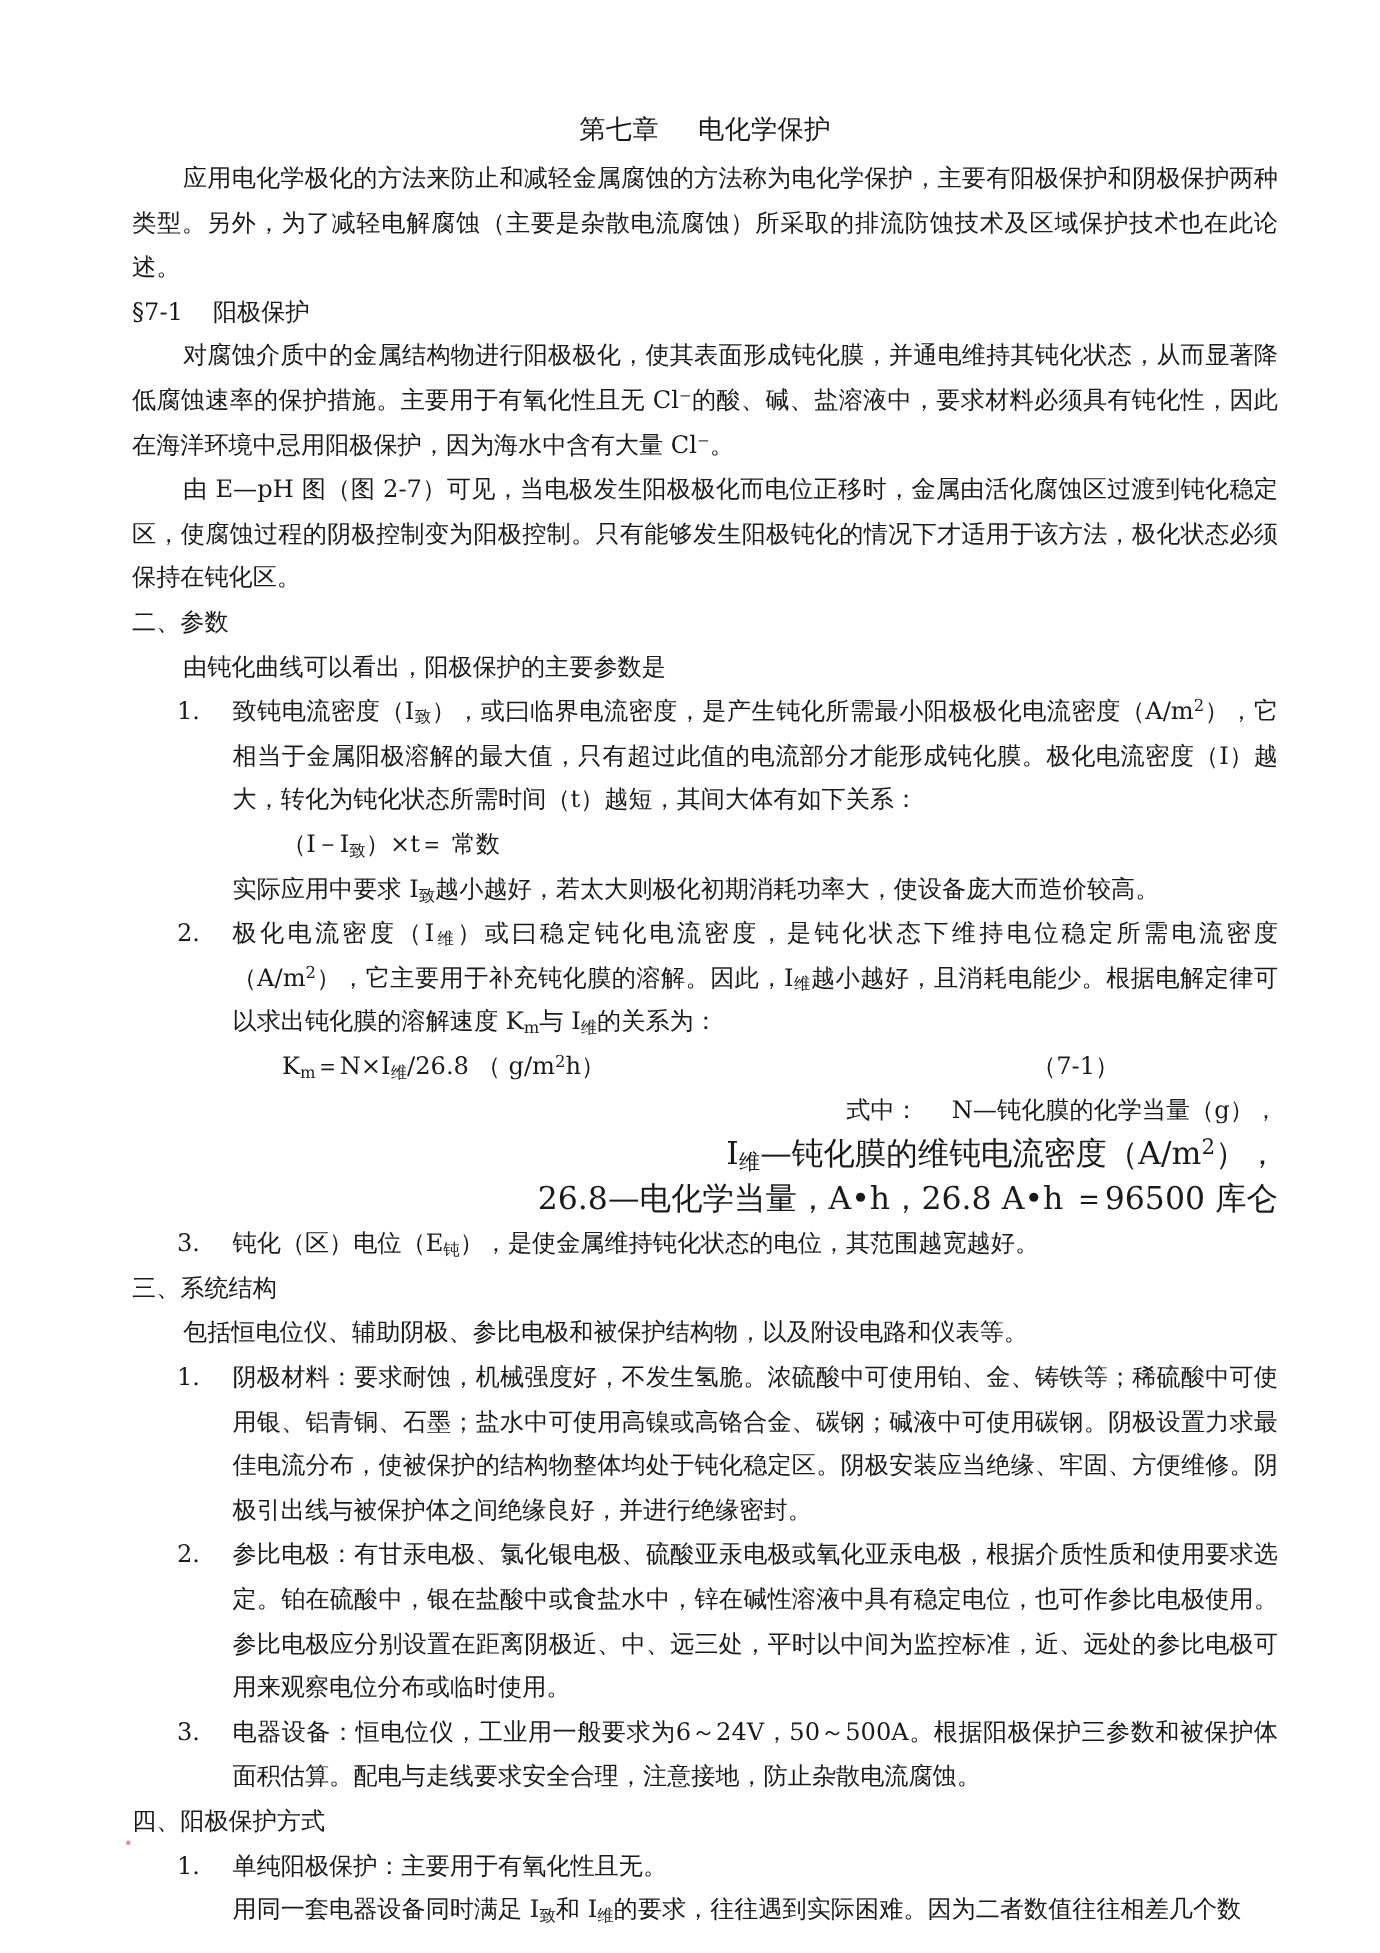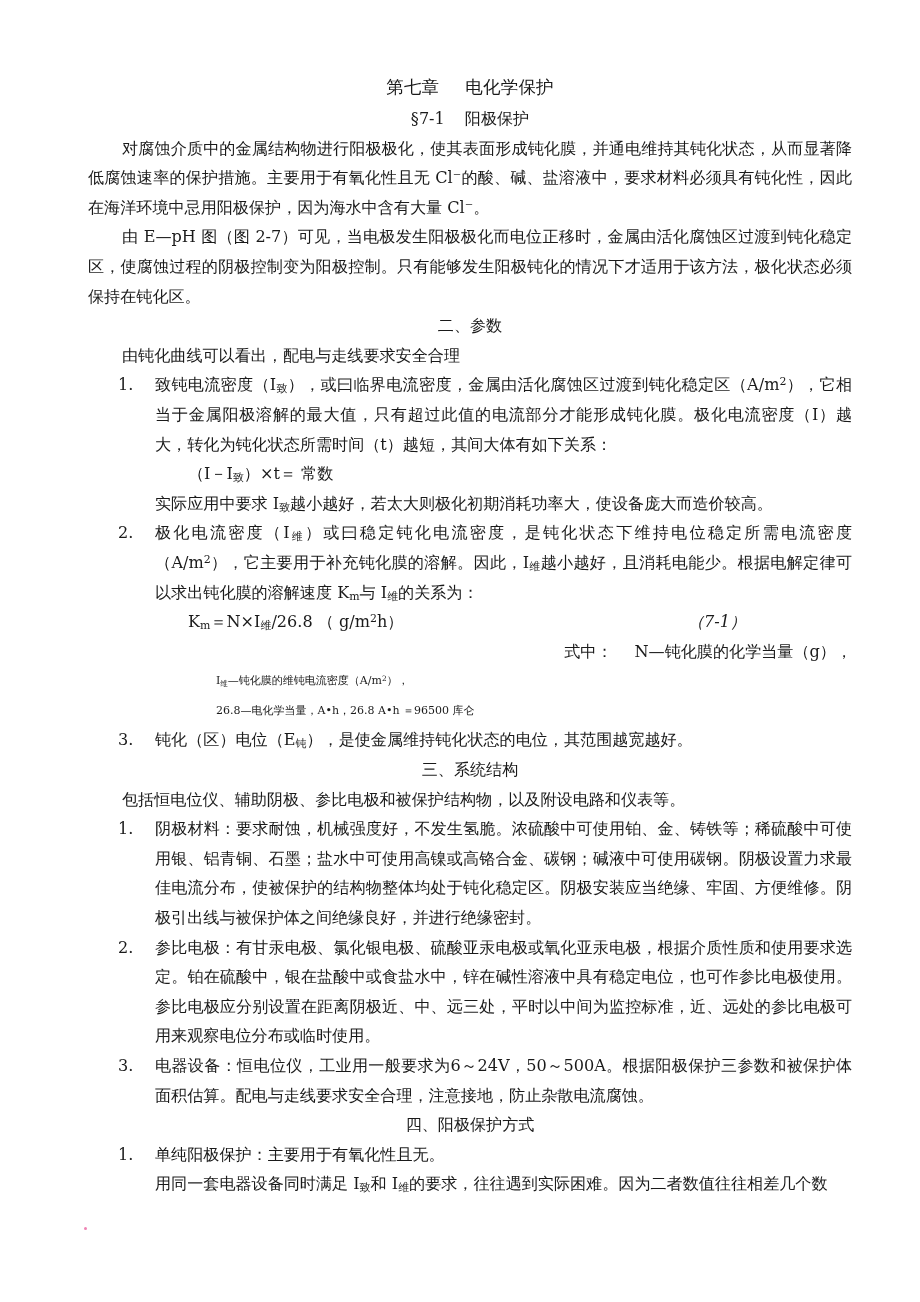--- a/index.html
+++ b/index.html
@@ -44,21 +44,20 @@
     text-justify: inter-ideograph;
     margin: 0;
     text-indent: 34px;
   }
 
   .heading {
     font-size: 16.1px;
     line-height: 29.6px;
     margin: 0;
     text-indent: 0;
-    text-align: center;
   }
   .heading .sp { display: inline-block; width: 20px; }
 
   
   .num-item {
     position: relative;
     font-size: 16.1px;
     line-height: 29.6px;
     padding-left: 67px;
     text-align: justify;
@@ -87,38 +86,38 @@
     position: relative;
     font-size: 16.1px;
     line-height: 29.6px;
     padding-left: 100px;
     margin: 0;
   }
   .formula-row > .eqtag {
     position: absolute;
     left: 600px;
     top: 0;
-    font-style: italic;
   }
   .where-row {
     position: relative;
     font-size: 16.1px;
     line-height: 29.6px;
     padding-left: 34px;
     margin: 0;
     text-align: right;
   }
   .where-row > .wlabel { display: inline-block; }
   .where-row > .wgap { display: inline-block; width: 22px; }
 
   .def-line {
-    font-size: 11px;
+    font-size: 21px;
     line-height: 29.6px;
     margin: 0;
     padding-left: 128px;
+    text-align: right;
   }
 
   sub {
     font-size: 0.68em;
     vertical-align: -0.22em;
     line-height: 0;
   }
   sup {
     font-size: 0.68em;
     vertical-align: 0.45em;
@@ -137,31 +136,32 @@
   }
 </style>
 </head>
 <body>
 
 <div id="page">
   <div id="content">
 
     <div class="doc-title"><span>第七章</span><span class="gap"></span><span>电化学保护</span></div>
 
+    <p class="para">应用电化学极化的方法来防止和减轻金属腐蚀的方法称为电化学保护，主要有阳极保护和阴极保护两种类型。另外，为了减轻电解腐蚀（主要是杂散电流腐蚀）所采取的排流防蚀技术及区域保护技术也在此论述。</p>
 
     <div class="heading"><span>§7-1</span><span class="sp"></span><span>阳极保护</span></div>
 
     <p class="para">对腐蚀介质中的金属结构物进行阳极极化，使其表面形成钝化膜，并通电维持其钝化状态，从而显著降低腐蚀速率的保护措施。主要用于有氧化性且无 Cl⁻的酸、碱、盐溶液中，要求材料必须具有钝化性，因此在海洋环境中忌用阳极保护，因为海水中含有大量 Cl⁻。</p>
 
     <p class="para">由 E—pH 图（图 2-7）可见，当电极发生阳极极化而电位正移时，金属由活化腐蚀区过渡到钝化稳定区，使腐蚀过程的阴极控制变为阳极控制。只有能够发生阳极钝化的情况下才适用于该方法，极化状态必须保持在钝化区。</p>
 
     <div class="heading"><span>二、</span><span>参数</span></div>
-    <p class="para">由钝化曲线可以看出，配电与走线要求安全合理</p>
+    <p class="para">由钝化曲线可以看出，阳极保护的主要参数是</p>
 
-    <div class="num-item"><span class="marker">1.</span><span>致钝电流密度（I</span><sub>致</sub><span>），或曰临界电流密度，金属由活化腐蚀区过渡到钝化稳定区（A/m</span><sup>2</sup><span>），它相当于金属阳极溶解的最大值，只有超过此值的电流部分才能形成钝化膜。极化电流密度（I）越大，转化为钝化状态所需时间（t）越短，其间大体有如下关系：</span></div>
+    <div class="num-item"><span class="marker">1.</span><span>致钝电流密度（I</span><sub>致</sub><span>），或曰临界电流密度，是产生钝化所需最小阳极极化电流密度（A/m</span><sup>2</sup><span>），它相当于金属阳极溶解的最大值，只有超过此值的电流部分才能形成钝化膜。极化电流密度（I）越大，转化为钝化状态所需时间（t）越短，其间大体有如下关系：</span></div>
 
     <div class="sub-line ind-100"><span>（I－I</span><sub>致</sub><span>）×t＝ 常数</span></div>
 
     <div class="sub-line ind-67"><span>实际应用中要求 I</span><sub>致</sub><span>越小越好，若太大则极化初期消耗功率大，使设备庞大而造价较高。</span></div>
 
     <div class="num-item"><span class="marker">2.</span><span>极化电流密度（I</span><sub>维</sub><span>）或曰稳定钝化电流密度，是钝化状态下维持电位稳定所需电流密度（A/m</span><sup>2</sup><span>），它主要用于补充钝化膜的溶解。因此，I</span><sub>维</sub><span>越小越好，且消耗电能少。根据电解定律可以求出钝化膜的溶解速度 K</span><sub>m</sub><span>与 I</span><sub>维</sub><span>的关系为：</span></div>
 
     <div class="formula-row"><span>K</span><sub>m</sub><span>＝N×I</span><sub>维</sub><span>/26.8  （ g/m</span><sup>2</sup><span>h）</span><span class="eqtag">（7-1）</span></div>
 
     <div class="where-row"><span class="wlabel">式中：</span><span class="wgap"></span><span>N—钝化膜的化学当量（g），</span></div>

